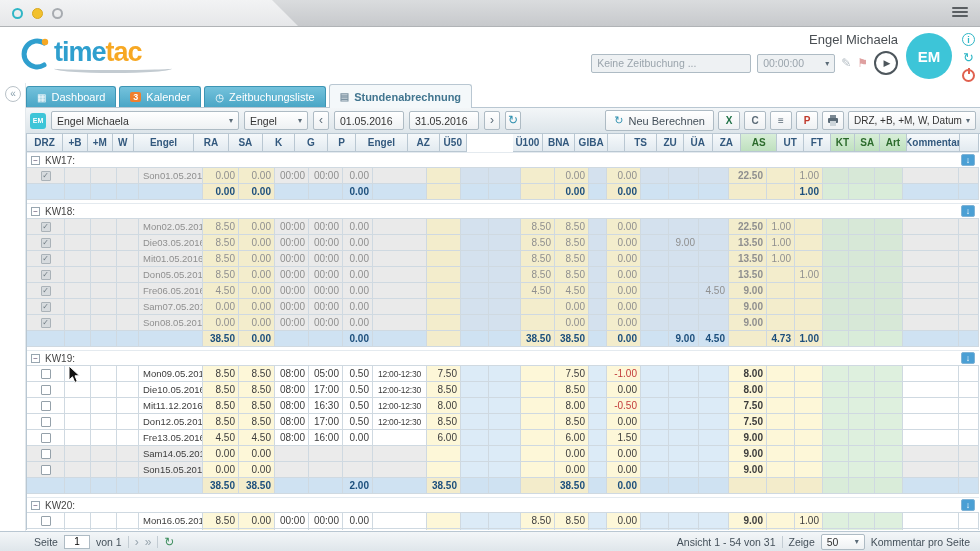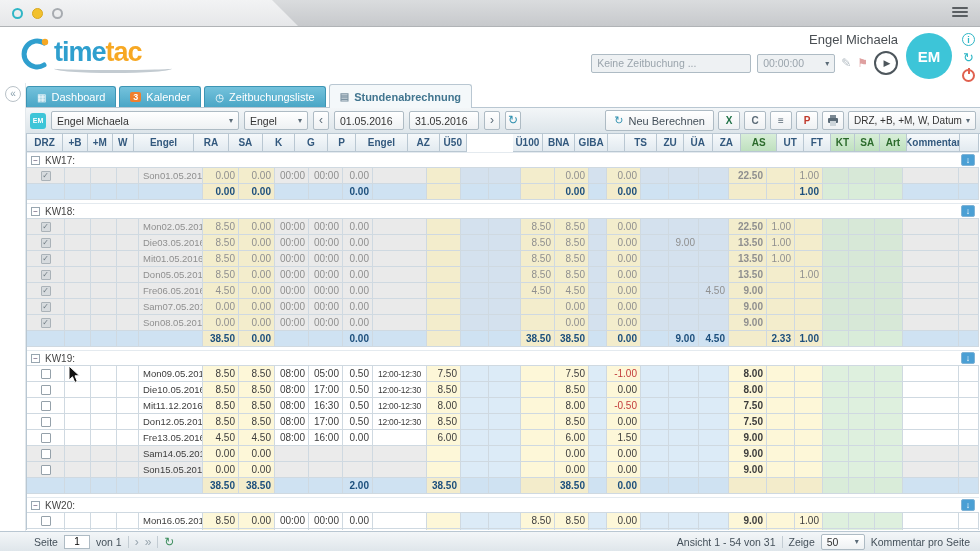--- a/index.html
+++ b/index.html
@@ -642,21 +642,21 @@
         <div class="cell c-blue" style="width: 28px;"></div>
         <div class="cell c-blue" style="width: 32px;"></div>
         <div class="cell c-yellow" style="width: 34px;">38.50</div>
         <div class="cell c-yellow" style="width: 34px;">38.50</div>
         <div class="cell c-blue" style="width: 18px;"></div>
         <div class="cell c-yellow" style="width: 34px;">0.00</div>
         <div class="cell c-blue" style="width: 28px;"></div>
         <div class="cell c-blue" style="width: 30px;">9.00</div>
         <div class="cell c-blue" style="width: 30px;">4.50</div>
         <div class="cell c-yellow" style="width: 38px;"></div>
-        <div class="cell c-yellow" style="width: 28px;">2.33</div>
+        <div class="cell c-yellow" style="width: 28px;">4.73</div>
         <div class="cell c-yellow" style="width: 28px;">1.00</div>
         <div class="cell c-green" style="width: 26px;"></div>
         <div class="cell c-green" style="width: 26px;"></div>
         <div class="cell c-green" style="width: 28px;"></div>
         <div class="cell c-plain" style="width: 56px;"></div>
         <div class="cell c-plain" style="width: 20px;"></div>
       </div>
       <div class="grpgap"></div>
       <div class="grouprow">
         <span class="minusbox">−</span>

